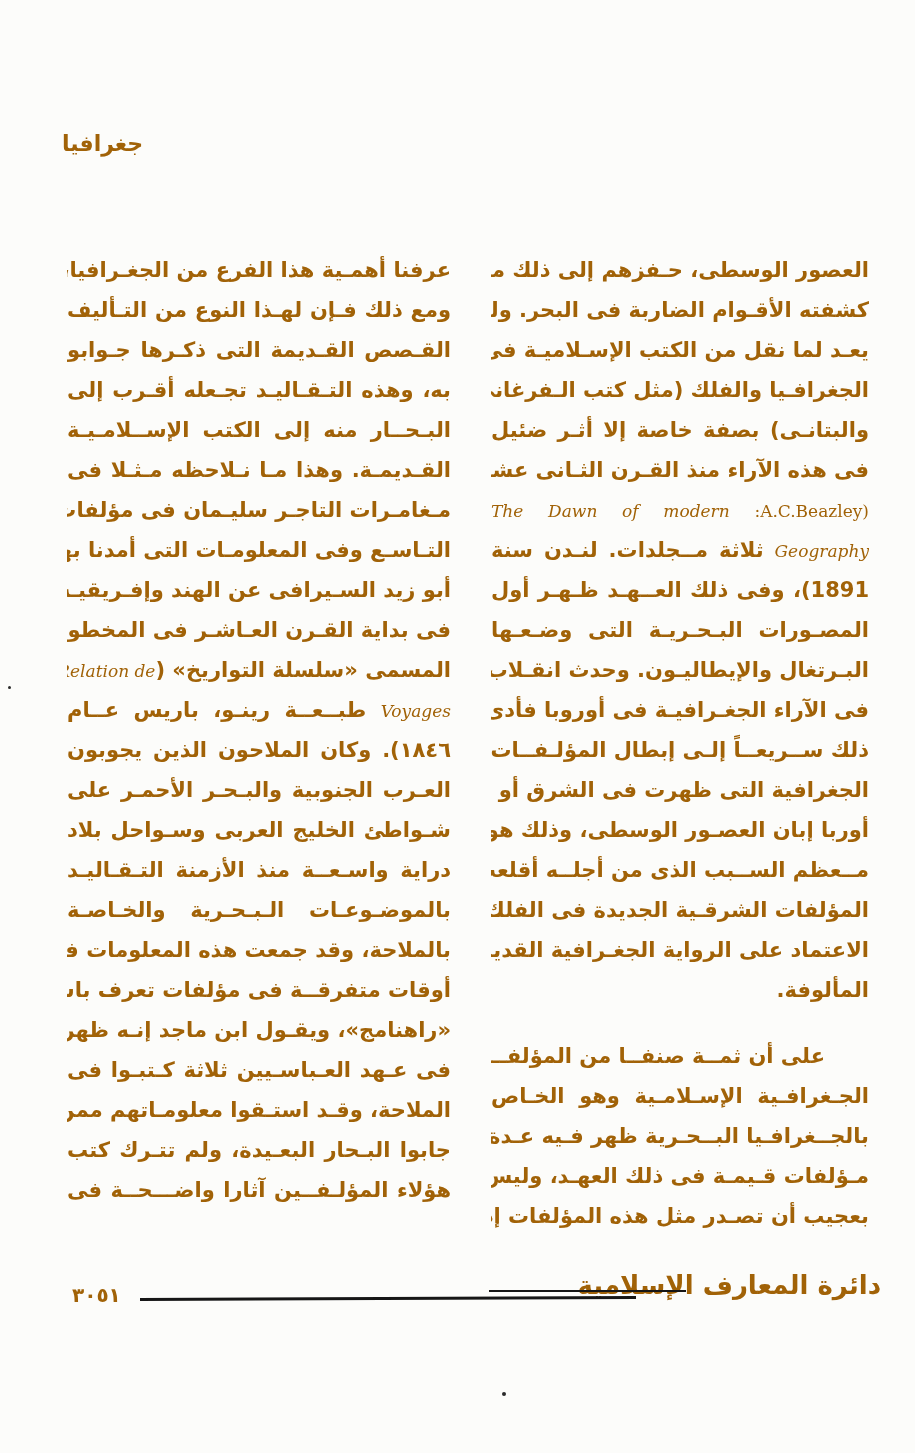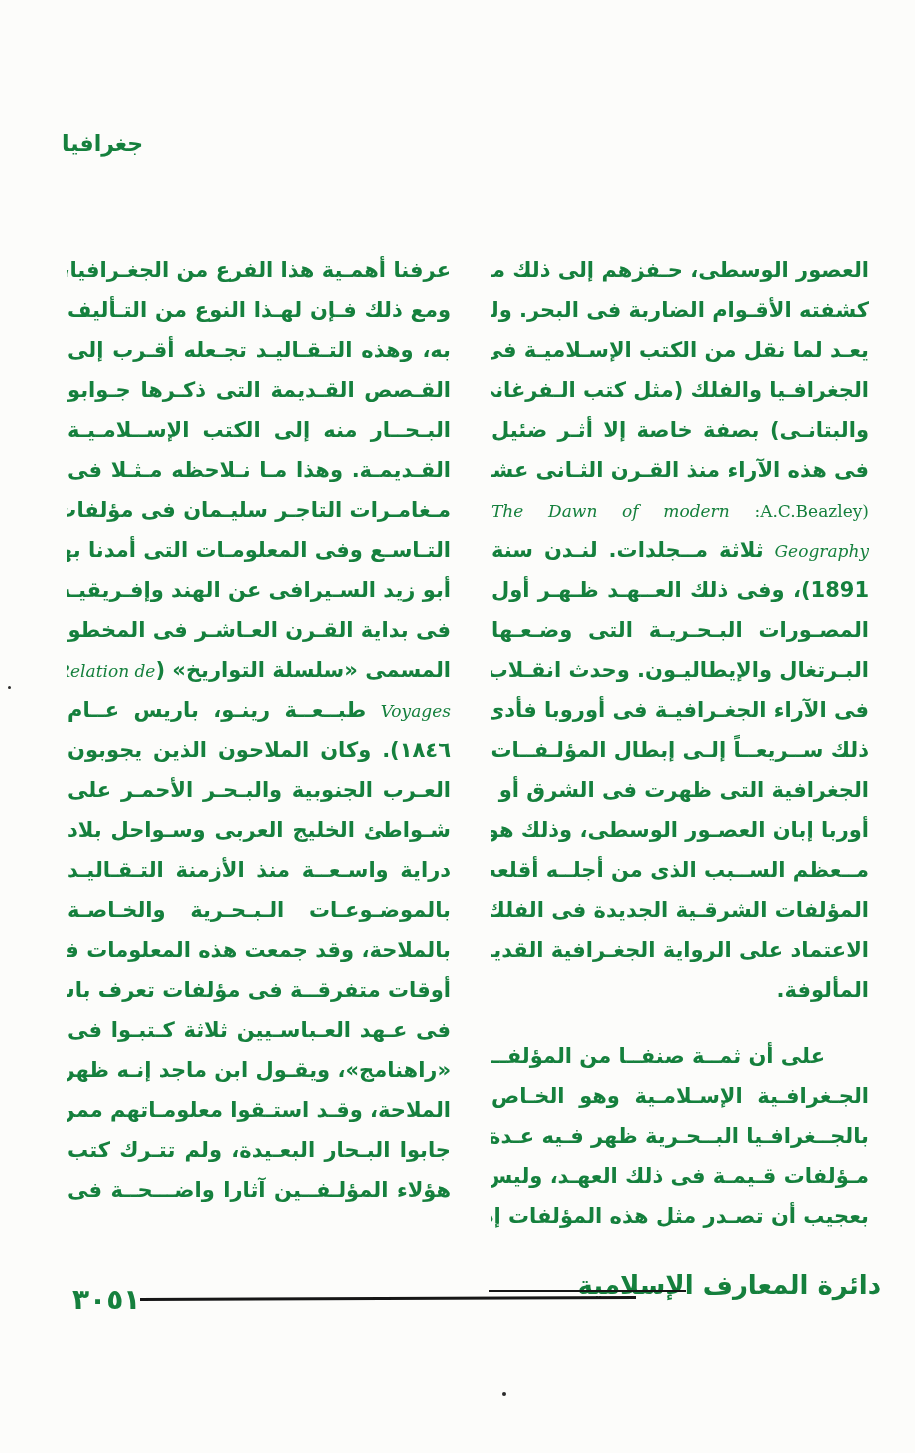--- a/index.html
+++ b/index.html
@@ -1,18 +1,18 @@
 <!DOCTYPE html>
 <html lang="ar"><head>
 <meta charset="utf-8">
 <style>
   html,body{margin:0;padding:0;background:#ffffff;}
   .page{
     position:relative;width:915px;height:1453px;background:#fcfcfa;overflow:hidden;
-    font-family:"DejaVu Sans",sans-serif;color:#15803d;text-decoration:underline;
+    font-family:"DejaVu Sans",sans-serif;color:#a16207;text-decoration:underline;
   }
   .header-title{
     position:absolute;top:131px;left:62px;font-size:22px;font-weight:700;
   }
   .col{position:absolute;top:238px;}
   .col-left{left:55px;width:408px;}
   .col-right{left:479px;width:402px;}
   .para{margin:12px;}
   .para + .para{margin-top:26px;}
   .line{
@@ -25,21 +25,21 @@
   .seg-lat,.seg-lat-italic{
     font-family:"DejaVu Serif",serif;font-weight:400;font-size:17px;
   }
   .seg-lat-italic{font-style:italic;}
   .footer-title{
     position:absolute;top:1270px;right:34px;font-size:26px;font-weight:700;
   }
   .rule-1{position:absolute;top:1290px;left:489px;width:197px;height:2px;background:#161616;}
   .rule-2{position:absolute;top:1297px;left:140px;width:496px;height:3px;background:#161616;transform:rotate(-0.25deg);}
   .pagenum{
-    position:absolute;top:1283px;left:72px;font-size:28px;font-weight:700;letter-spacing:2px;
+    position:absolute;top:1283px;left:72px;font-size:20px;font-weight:700;letter-spacing:2px;
   }
   .speck{position:absolute;border-radius:50%;background:#2a2a2a;}
   .speck-a{width:4px;height:4px;left:502px;top:1392px;}
   .speck-b{width:3px;height:3px;left:8px;top:686px;}
 </style>
 </head>
 <body>
 
 <div class="page" dir="rtl">
 
@@ -73,39 +73,39 @@
         <div class="line" dir="rtl"><span class="seg-ar">بالجــغرافـيا البــحـرية ظهر فـيه عـدة</span></div>
         <div class="line" dir="rtl"><span class="seg-ar">مـؤلفات قـيمـة فى ذلك العهـد، وليس</span></div>
         <div class="line" dir="rtl"><span class="seg-ar">بعجيب أن تصـدر مثل هذه المؤلفات إذا</span></div>
       </div>
     </div>
 
   <div class="col col-left" dir="rtl">
       <div class="para">
         <div class="line" dir="rtl"><span class="seg-ar">عرفنا أهمـية هذا الفرع من الجغـرافيا،</span></div>
         <div class="line" dir="rtl"><span class="seg-ar">ومع ذلك فـإن لهـذا النوع من التـأليف</span></div>
+        <div class="line" dir="rtl"><span class="seg-ar">القـصص القـديمة التى ذكـرها جـوابو</span></div>
         <div class="line" dir="rtl"><span class="seg-ar">به، وهذه التـقـاليـد تجـعله أقـرب إلى</span></div>
-        <div class="line" dir="rtl"><span class="seg-ar">القـصص القـديمة التى ذكـرها جـوابو</span></div>
         <div class="line" dir="rtl"><span class="seg-ar">البـحــار منه إلى الكتب الإســلامـيـة</span></div>
         <div class="line" dir="rtl"><span class="seg-ar">القـديمـة. وهذا مـا نـلاحظه مـثـلا فى</span></div>
         <div class="line" dir="rtl"><span class="seg-ar">مـغامـرات التاجـر سليـمان فى مؤلفات</span></div>
         <div class="line" dir="rtl"><span class="seg-ar">التـاسـع وفى المعلومـات التى أمدنا بهـا</span></div>
         <div class="line" dir="rtl"><span class="seg-ar">أبو زيد السـيرافى عن الهند وإفـريقيـة</span></div>
         <div class="line" dir="rtl"><span class="seg-ar">فى بداية القـرن العـاشـر فى المخطوط</span></div>
         <div class="line" dir="rtl"><span class="seg-ar">المسمى «سلسلة التواريخ» (</span><span class="seg-lat-italic">Relation de</span></div>
         <div class="line" dir="rtl"><span class="seg-lat-italic">Voyages</span><span class="seg-ar"> طبــعــة رينـو، باريس عــام</span></div>
         <div class="line" dir="rtl"><span class="seg-ar">١٨٤٦). وكان الملاحون الذين يجوبون</span></div>
         <div class="line" dir="rtl"><span class="seg-ar">العـرب الجنوبية والبـحـر الأحمـر على</span></div>
         <div class="line" dir="rtl"><span class="seg-ar">شـواطئ الخليج العربى وسـواحل بلاد</span></div>
         <div class="line" dir="rtl"><span class="seg-ar">دراية واسـعــة منذ الأزمنة التـقـاليـد</span></div>
         <div class="line" dir="rtl"><span class="seg-ar">بالموضـوعـات الـبـحـرية والخـاصـة</span></div>
         <div class="line" dir="rtl"><span class="seg-ar">بالملاحة، وقد جمعت هذه المعلومات فى</span></div>
         <div class="line" dir="rtl"><span class="seg-ar">أوقات متفرقــة فى مؤلفات تعرف باسم</span></div>
+        <div class="line" dir="rtl"><span class="seg-ar">«راهنامج»، ويقـول ابن ماجد إنـه ظهر</span></div>
         <div class="line" dir="rtl"><span class="seg-ar">فى عـهد العـباسـيين ثلاثة كـتبـوا فى</span></div>
-        <div class="line" dir="rtl"><span class="seg-ar">«راهنامج»، ويقـول ابن ماجد إنـه ظهر</span></div>
         <div class="line" dir="rtl"><span class="seg-ar">الملاحة، وقـد استـقوا معلومـاتهم ممن</span></div>
         <div class="line" dir="rtl"><span class="seg-ar">جابوا البـحار البعـيدة، ولم تتـرك كتب</span></div>
         <div class="line" dir="rtl"><span class="seg-ar">هؤلاء المؤلـفــين آثارا واضـــحــة فى</span></div>
       </div>
     </div>
 
   <div class="footer-title" dir="rtl">دائرة المعارف الإسلامية</div>
 
   <div class="rule-1"></div>
   <div class="rule-2"></div>

